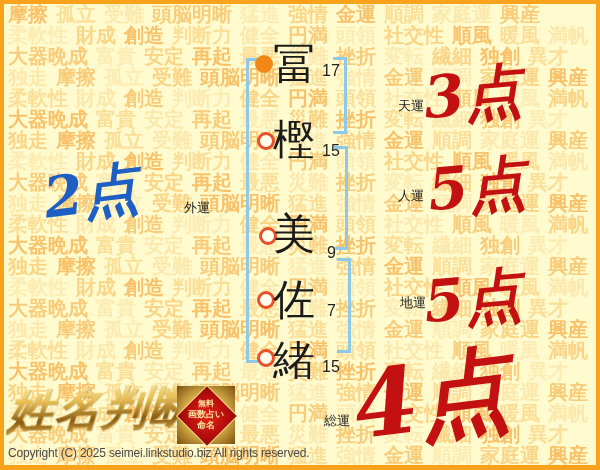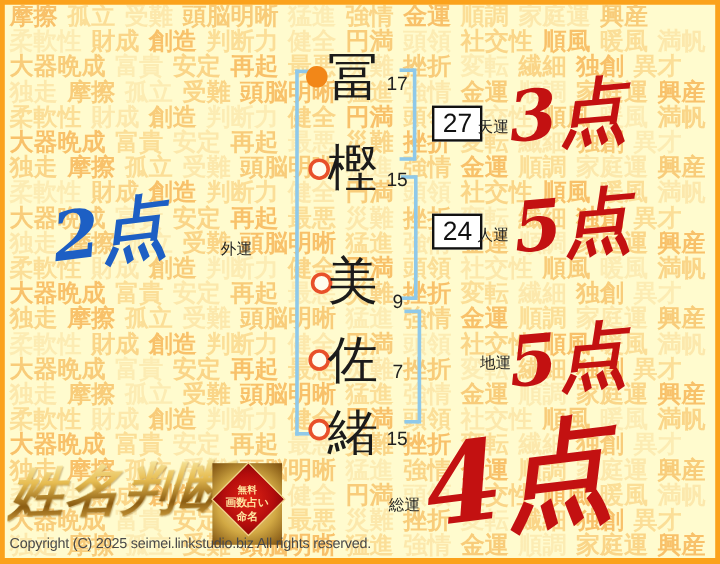--- a/index.html
+++ b/index.html
@@ -93,21 +93,21 @@
   #logo-title{
     position:absolute;left:8px;top:382px;z-index:4;
     font-family:"DejaVu Serif",serif;font-weight:bold;font-style:italic;
     font-size:46px;letter-spacing:1px;line-height:52px;
     background:linear-gradient(180deg,#f9ecac 0%,#e7bd52 35%,#8a5c12 72%,#cf9f3d 100%);
     -webkit-background-clip:text;background-clip:text;color:transparent;
     transform:skewX(-6deg) rotate(-2deg);
     filter:drop-shadow(1px 1px 0 rgba(130,80,10,0.35));
   }
   #badge{
-    position:absolute;left:177px;top:386px;width:58px;height:68px;z-index:4;
+    position:absolute;left:177px;top:386px;width:58px;height:58px;z-index:4;
     background:radial-gradient(circle,#f9e1a0 0%,#d2a944 55%,#7a4d0e 100%);
   }
   #badge-diamond{
     position:absolute;left:8px;top:8px;width:42px;height:42px;
     background:radial-gradient(circle,#e02414 0%,#b40d0d 70%,#8e0808 100%);
     border:1px solid #f0cf8a;transform:rotate(45deg);
   }
   #badge-text{
     position:absolute;inset:0;display:flex;flex-direction:column;
     align-items:center;justify-content:center;z-index:1;
@@ -154,24 +154,22 @@
   <div class="strokes" id="strokes-2">9</div>
 
   <div class="bullet-open" id="bullet-3"></div>
   <div class="kanji" id="char-3">佐</div>
   <div class="strokes" id="strokes-3">7</div>
 
   <div class="bullet-open" id="bullet-4"></div>
   <div class="kanji" id="char-4">緒</div>
   <div class="strokes" id="strokes-4">15</div>
 
-  <div class="fbox" id="box-tenun">27</div>
   <div class="flabel" id="label-tenun">天運</div>
 
-  <div class="fbox" id="box-jinun">24</div>
   <div class="flabel" id="label-jinun">人運</div>
 
   <div class="flabel" id="label-chiun">地運</div>
 
   <div class="flabel" id="label-gaiun">外運</div>
 
   <div class="flabel" id="label-souun">総運</div>
 
   <div class="score" id="score-gaiun">2点</div>
   <div class="score" id="score-tenun">3点</div>

